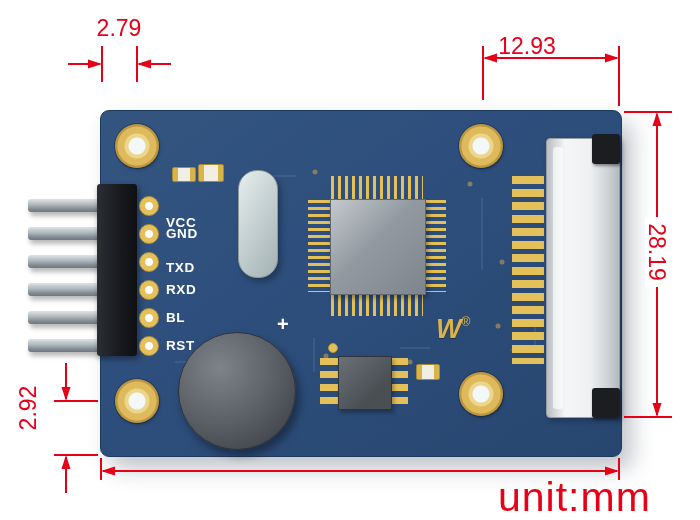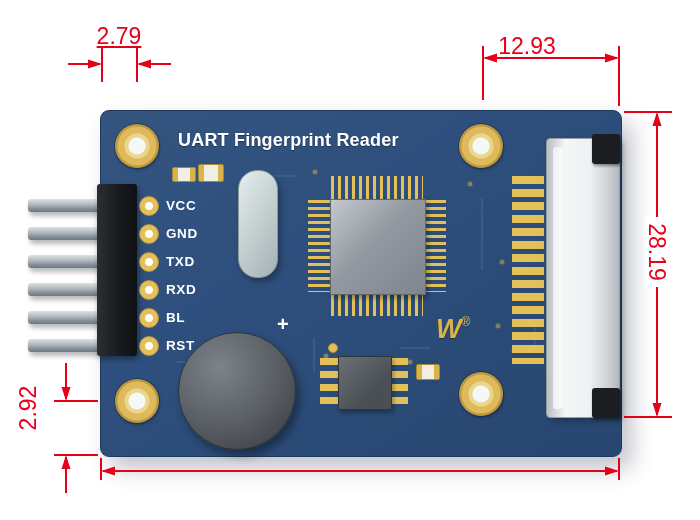--- a/index.html
+++ b/index.html
@@ -125,21 +125,20 @@
       <circle cx="310" cy="252" r="2.5"></circle>
         <circle cx="160" cy="255" r="2.5"></circle>
     </g>
   </svg>
 
   <div class="hole" style="left:115px;top:124px;"></div>
   <div class="hole" style="left:459px;top:124px;"></div>
   <div class="hole" style="left:115px;top:379px;"></div>
   <div class="hole" style="left:459px;top:372px;"></div>
 
-  <div class="board-title">UART Fingerprint Reader</div>
 
   <div class="smd smd-fill" style="left:172px;top:167px;width:22px;height:13px;"></div>
   <div class="smd smd-fill" style="left:198px;top:164px;width:24px;height:16px;"></div>
 
   <div class="crystal"></div>
 
   <div class="abs" style="left:308px;top:176px;width:138px;height:140px;">
     <div class="qpin-h" style="left:23px;top:0;width:92px;height:24px;"></div>
     <div class="qpin-h" style="left:23px;top:116px;width:92px;height:24px;"></div>
     <div class="qpin-v" style="left:0;top:24px;width:23px;height:92px;"></div>
@@ -177,23 +176,23 @@
   <div class="hpin" style="left:28px;top:339px;"></div>
   <div class="hbody"></div>
 
   <div class="pad" style="left:139px;top:196px;"></div>
   <div class="pad" style="left:139px;top:224px;"></div>
   <div class="pad" style="left:139px;top:252px;"></div>
   <div class="pad" style="left:139px;top:280px;"></div>
   <div class="pad" style="left:139px;top:308px;"></div>
   <div class="pad" style="left:139px;top:336px;"></div>
 
-  <div class="pin-label" style="top:197px;">VCC</div>
+  <div class="pin-label" style="top:214px;">VCC</div>
   <div class="pin-label" style="top:225px;">GND</div>
-  <div class="pin-label" style="top:253px;">TXD</div>
+  <div class="pin-label" style="top:259px;">TXD</div>
   <div class="pin-label" style="top:281px;">RXD</div>
   <div class="pin-label" style="top:309px;">BL</div>
   <div class="pin-label" style="top:337px;text-align:center;">RST</div>
 
   <svg class="dim-svg" width="700" height="520" viewBox="0 0 700 520">
     <g stroke="#e60018" stroke-width="2" fill="none">
 
       <path d="M102 46 V82 M137 46 V82 M68 64 H100 M139 64 H171"></path>
 
       <path d="M483 46 V100 M619 46 V106 M485 58 H617"></path>
@@ -211,18 +210,19 @@
       <polygon points="619,58 605,53.5 605,62.5"></polygon>
       <polygon points="657,112 652.5,126 661.5,126"></polygon>
       <polygon points="657,417 652.5,403 661.5,403"></polygon>
       <polygon points="66,401 61.5,387 70.5,387"></polygon>
       <polygon points="66,455 61.5,469 70.5,469"></polygon>
       <polygon points="101,471 115,466.5 115,475.5"></polygon>
       <polygon points="619,471 605,466.5 605,475.5"></polygon>
     </g>
   </svg>
 
-  <div class="dim-text" style="left:88px;top:24px;width:62px;text-decoration:underline;">2.79</div>
+  <div class="dim-text" style="left:88px;top:16px;width:62px;">2.79</div>
   <div class="dim-text" style="left:492px;top:34px;width:70px;">12.93</div>
   <div class="dim-text rot90 wbg" style="left:622px;top:240px;width:70px;height:24px;">28.19</div>
   <div class="dim-text rotm90" style="left:-7px;top:396px;width:70px;height:24px;">2.92</div>
+  <div class="unit">unit:mm</div>
 
 </div>
 
 </body></html>

